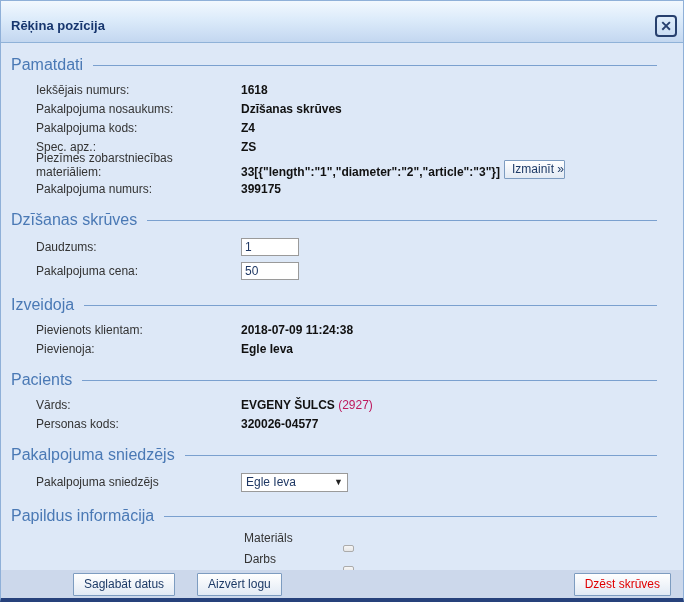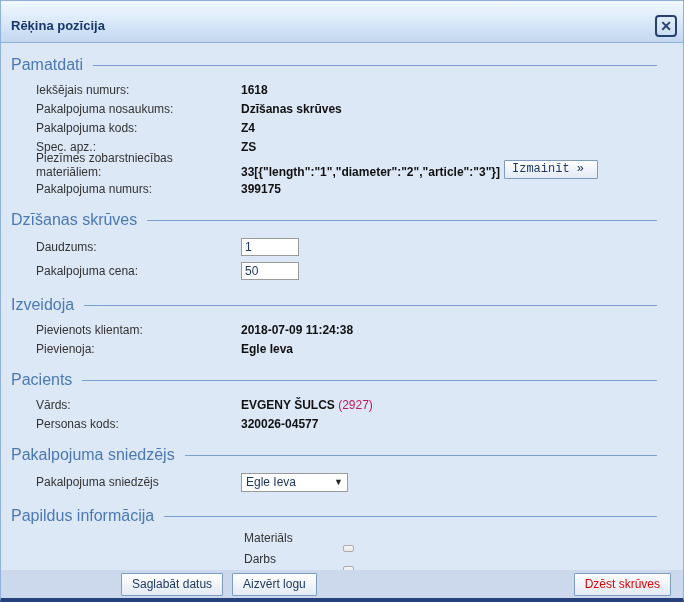--- a/index.html
+++ b/index.html
@@ -32,21 +32,21 @@
   .frow .lbl{width:205px;flex:none;}
   .frow .val{font-weight:bold;color:#111;}
   .frow .val .plain{font-weight:normal;color:#be185d;}
   .frow.tall{height:23px;align-items:flex-end;}
   .btn{
     box-sizing:border-box;border:1px solid #7d9cc0;border-radius:1px;
     background:linear-gradient(#ffffff,#e2eaf4);
     color:#1d3a66;font-size:12px;font-family:inherit;
     padding:2px 9px 3px 9px;cursor:pointer;white-space:nowrap;
   }
-  .btn.small{margin-left:4px;padding:1px 13px 2px 7px;font-family:Liberation Mono, monospace;}
+  .btn.small{margin-left:4px;padding:1px 0 2px 7px;}
   .btn.danger{color:#e00000;}
   input.txt-input{
     box-sizing:border-box;height:18px;border:1px solid #9a9a9a;background:#fff;
     font-family:inherit;font-size:12px;color:#1f3864;padding:1px 3px;
   }
   .num-input{width:58px;}
   .frow.inputrow{height:24px;align-items:center;}
   .fake-select{
     width:107px;height:19px;box-sizing:border-box;border:1px solid #9a9a9a;background:#fff;
     display:flex;align-items:center;justify-content:space-between;
@@ -59,22 +59,22 @@
   }
   .cbrow{height:21px;flex-direction:column;}
   .komentars-input{width:330px;}
   .frow.komrow{height:24px;flex-direction:column;}
   .frow.komrow .lbl{width:150px;}
   
   .status-line{margin:14px 0 0 25px;font-size:12px;color:#222;height:19px;display:flex;align-items:center;}
   
   .footer{
     position:absolute;left:0;right:0;bottom:0;height:28px;
-    background:#ccd8eb;display:flex;align-items:center;gap:9px;
-    padding:0 12px 0 120px;box-sizing:border-box;
+    background:#ccd8eb;display:flex;align-items:center;gap:22px;
+    padding:0 12px 0 72px;box-sizing:border-box;
   }
   .footer .btn{padding:3px 10px 4px 10px;}
   .footer .danger{margin-left:auto;}
 </style>
 </head>
 <body>
 
 <div class="dialog">
 
   <div class="titlebar">

